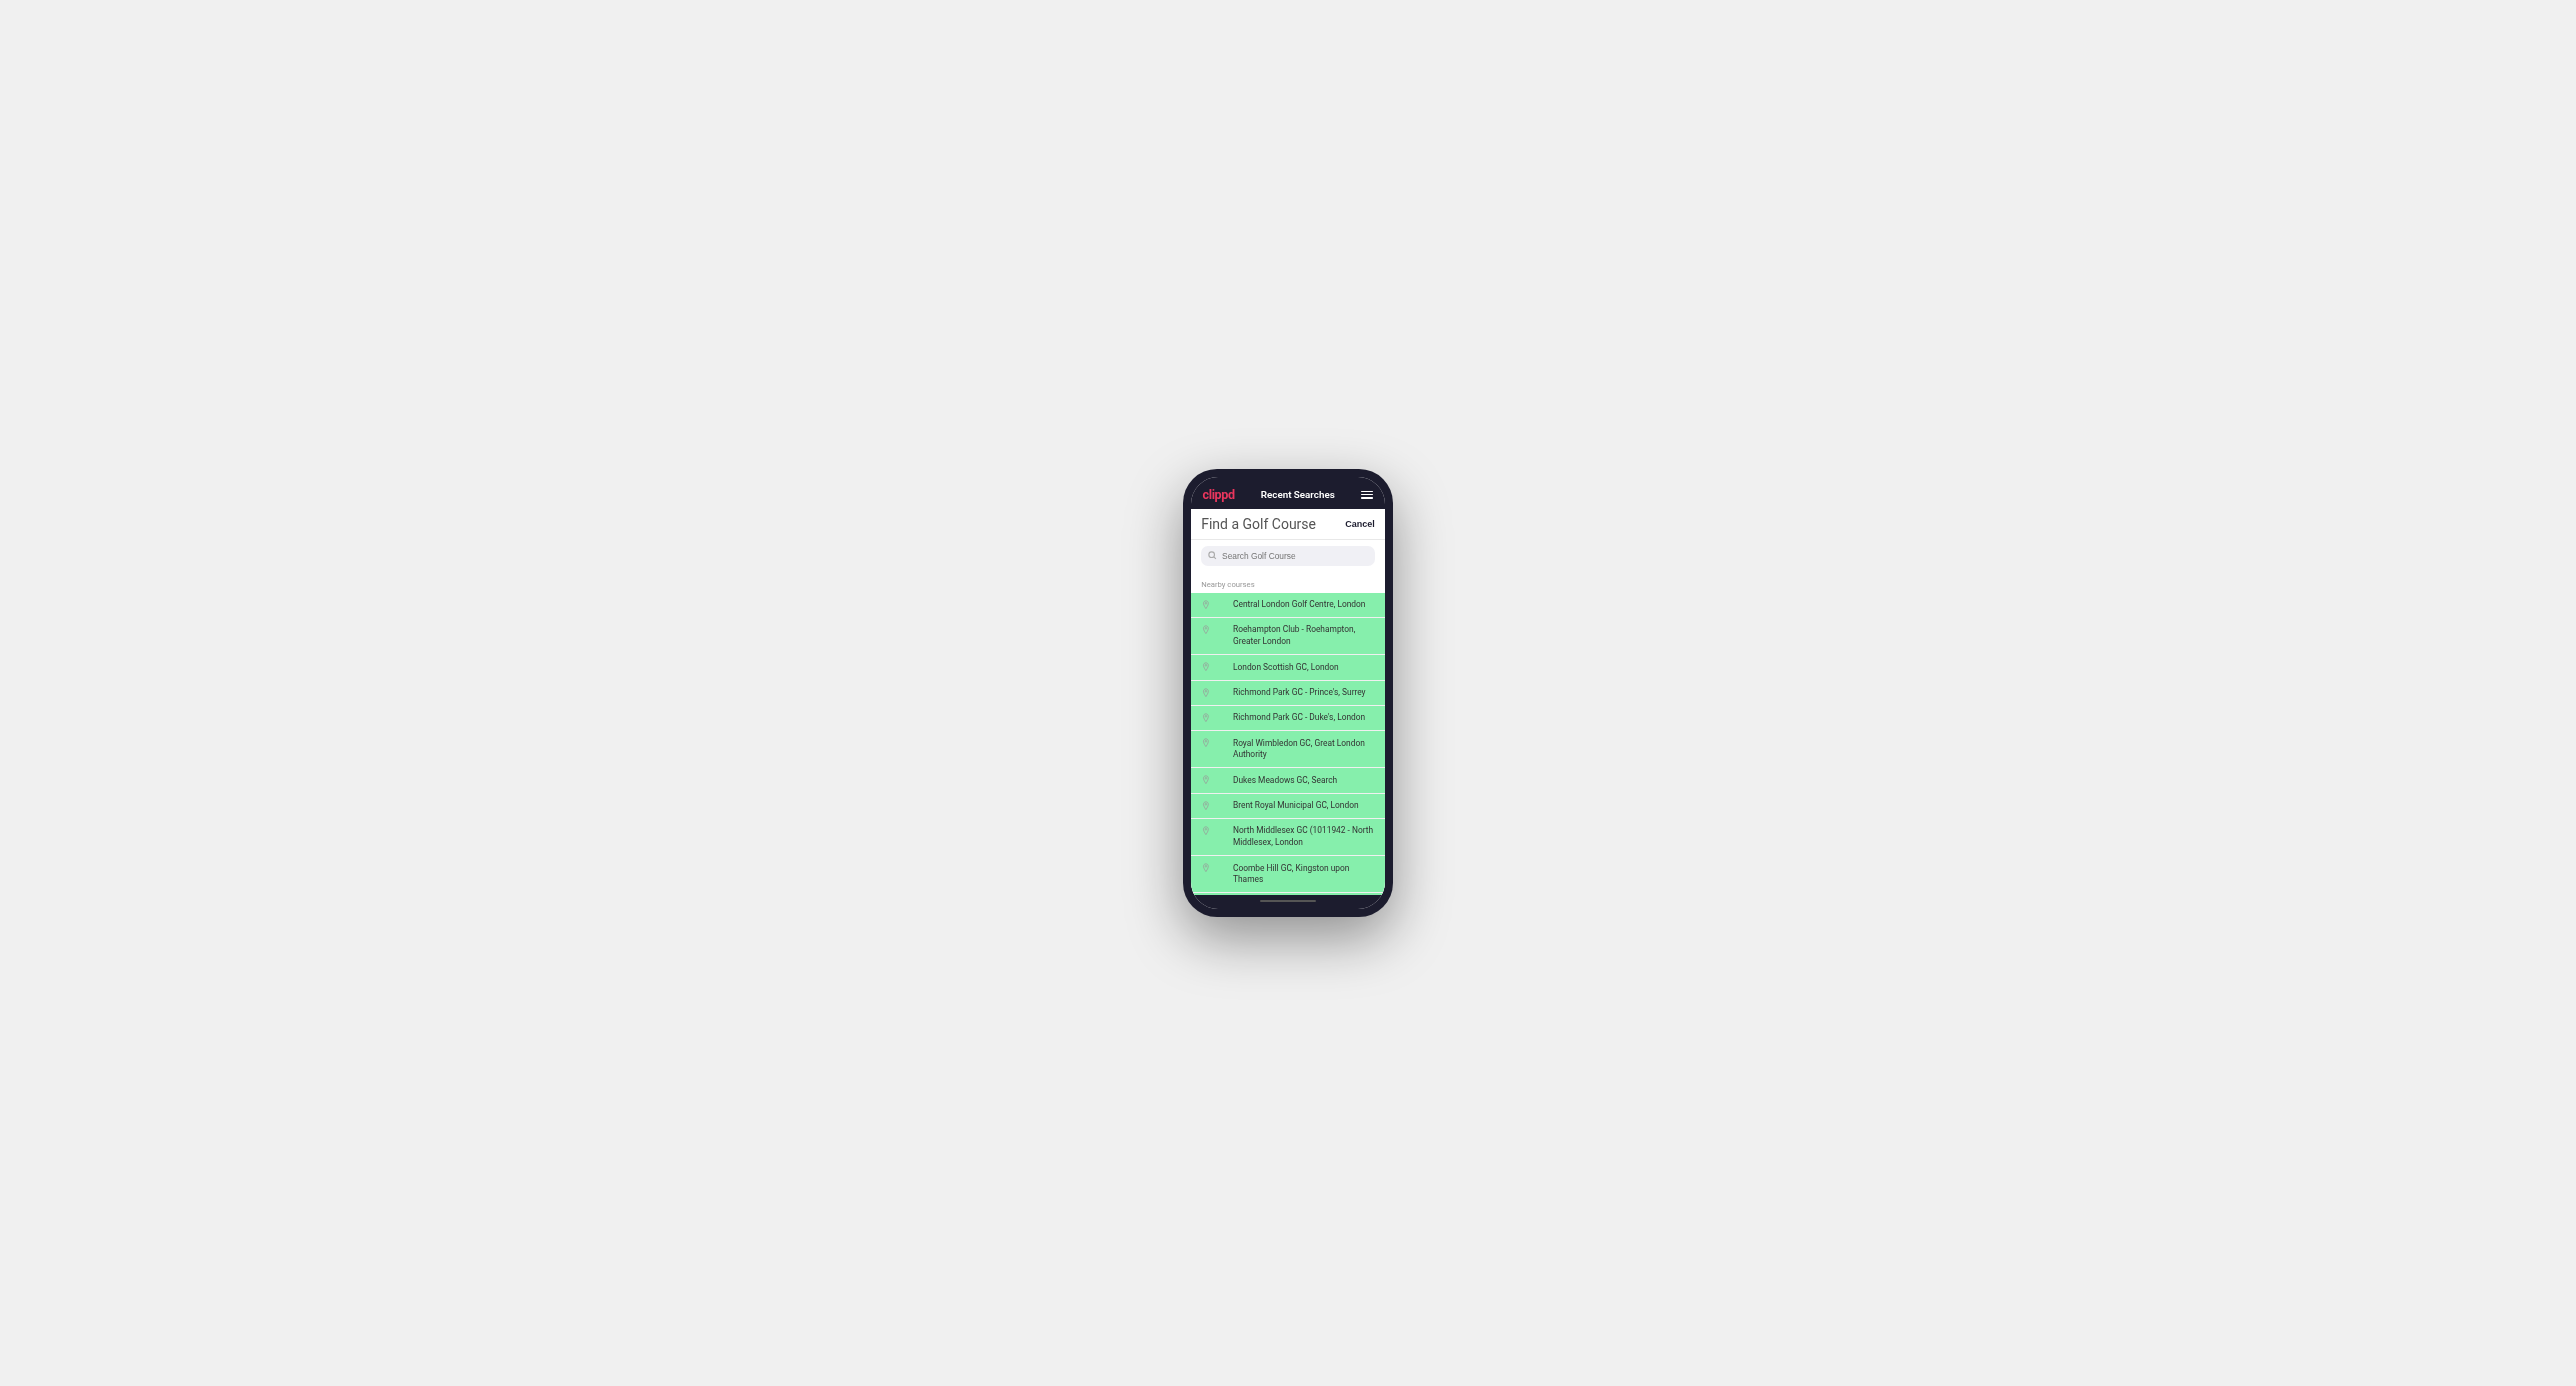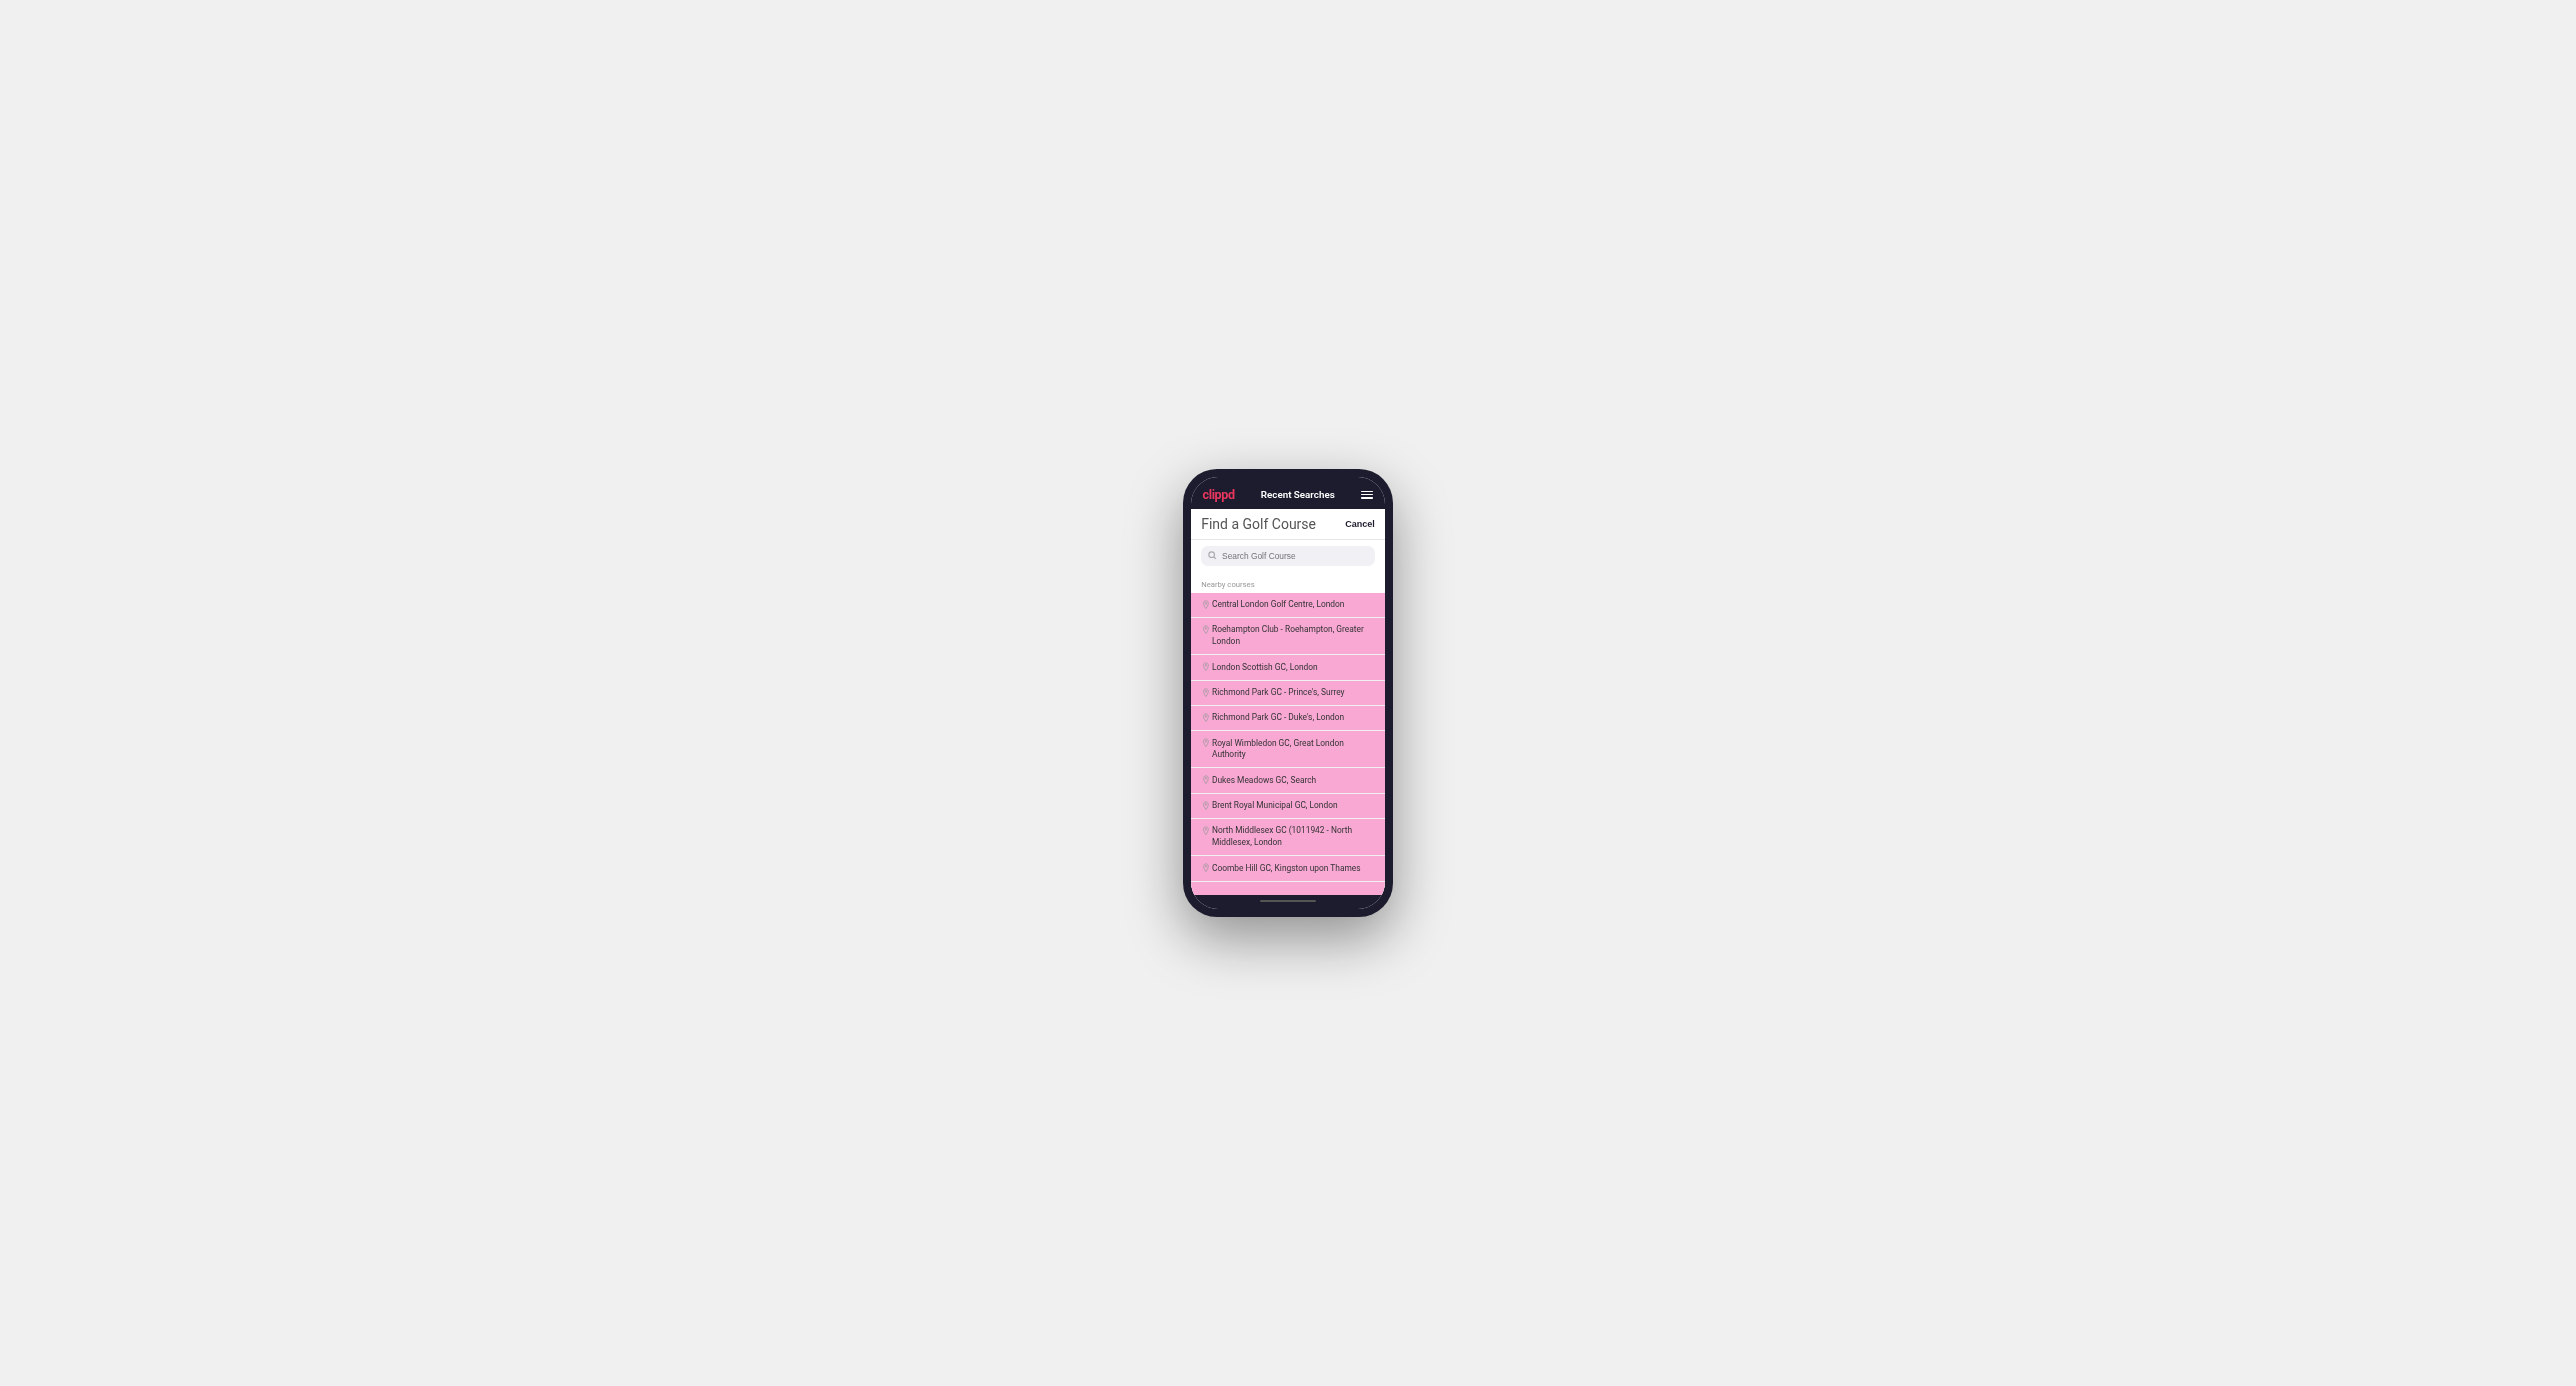--- a/index.html
+++ b/index.html
@@ -134,41 +134,41 @@
       background: none;
       border: none;
       outline: none;
       font-size: 8.4px;
       color: #aaa;
       width: 100%;
     }
 
     
     .nearby-section {
-      background: #f9a8d4;
+      background: #86efac;
       flex: 1;
     }
 
     .nearby-label {
       font-size: 7.7px;
       color: #999;
       padding: 7px 9.8px 4.2px;
       background: #ffffff;
     }
 
     .course-list {
       list-style: none;
     }
 
     .course-item {
       display: flex;
       align-items: flex-start;
       padding: 6.3px 9.8px;
       border-bottom: 0.7px solid #f0f0f0;
-      gap: 1px;
+      gap: 22px;
       cursor: pointer;
     }
 
     .pin-icon {
       width: 9.8px;
       height: 9.8px;
       flex-shrink: 0;
       margin-top: 0.7px;
     }
 

